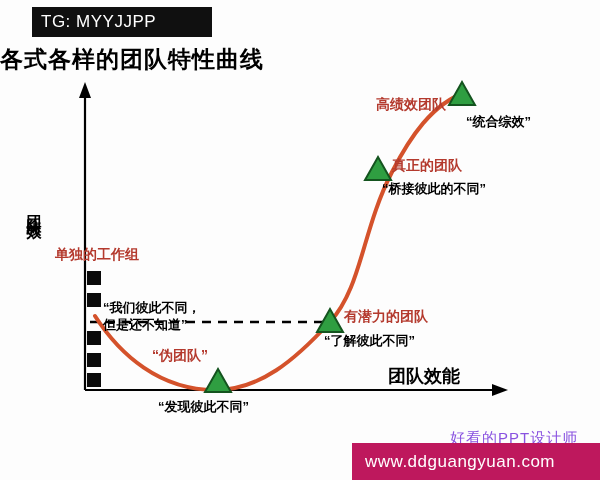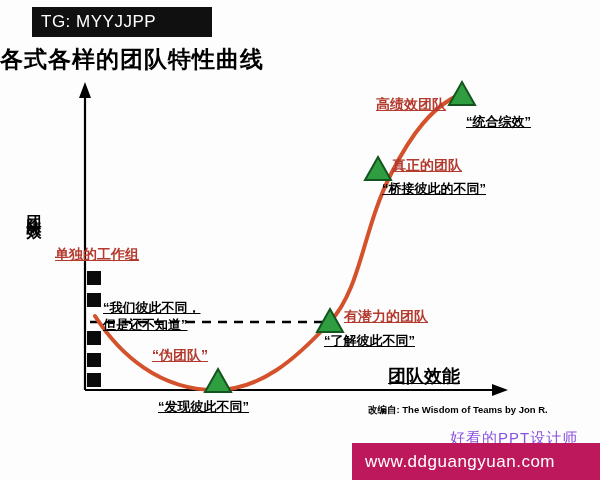--- a/index.html
+++ b/index.html
@@ -19,21 +19,21 @@
     left:0;top:44px;width:560px;text-align:left;
     font-size:23px;font-weight:bold;color:#000;letter-spacing:1px;
   }
   svg.plot{left:0;top:0;width:600px;height:480px;z-index:1;}
   .axis{stroke:#000;stroke-width:2.2;fill:none;}
   .arrow{fill:#000;stroke:none;}
   .curve{stroke:var(--curve,#d4522b);stroke-width:4;fill:none;stroke-linecap:round;}
   .dash{stroke:#000;stroke-width:2.4;stroke-dasharray:9 7;fill:none;}
   .sq{fill:#0a0a0a;}
   .tri{fill:var(--triangle-green,#2f9e41);stroke:var(--triangle-border,#14541f);stroke-width:2;}
-  .lbl{z-index:2;white-space:nowrap;font-weight:bold;text-decoration:underline;}
+  .lbl{z-index:2;white-space:nowrap;font-weight:bold;}
   .stage-name{color:var(--stage-label-red,#b43a2e);font-size:14px;}
   .stage-quote{color:#000;font-size:13px;}
   .quote-multi{white-space:pre-line;text-align:left;width:140px;line-height:1.3;}
   .y-axis-label{
     left:24px;top:203px;writing-mode:vertical-rl;text-orientation:upright;
     font-size:15px;font-weight:bold;letter-spacing:3px;color:#000;z-index:2;
   }
   .x-axis-label{left:388px;top:364px;font-size:18px;font-weight:bold;color:#000;z-index:2;text-align:center;}
   .attribution{
     left:368px;top:404px;font-size:9.5px;font-weight:bold;color:#000;
@@ -96,20 +96,19 @@
 <div class="abs lbl stage-name" style="left:344px;top:308px;">有潜力的团队</div>
 <div class="abs lbl stage-quote" style="left:324px;top:332px;">“了解彼此不同”</div>
 
 <div class="abs lbl stage-name" style="left:392px;top:157px;">真正的团队</div>
 <div class="abs lbl stage-quote" style="left:382px;top:180px;">“桥接彼此的不同”</div>
 
 <div class="abs lbl stage-name" style="left:376px;top:96px;">高绩效团队</div>
 <div class="abs lbl stage-quote" style="left:466px;top:113px;">“统合综效”</div>
 
 <div class="abs attribution">
-  <div>改编自: The Wisdom of Teams by Jon R.</div>
 </div>
 
 <div class="abs faint-watermark">好看的PPT设计师</div>
 
 <div class="abs site-bar">
   <span>www.ddguangyuan.com</span>
 </div>
 
 </body></html>

